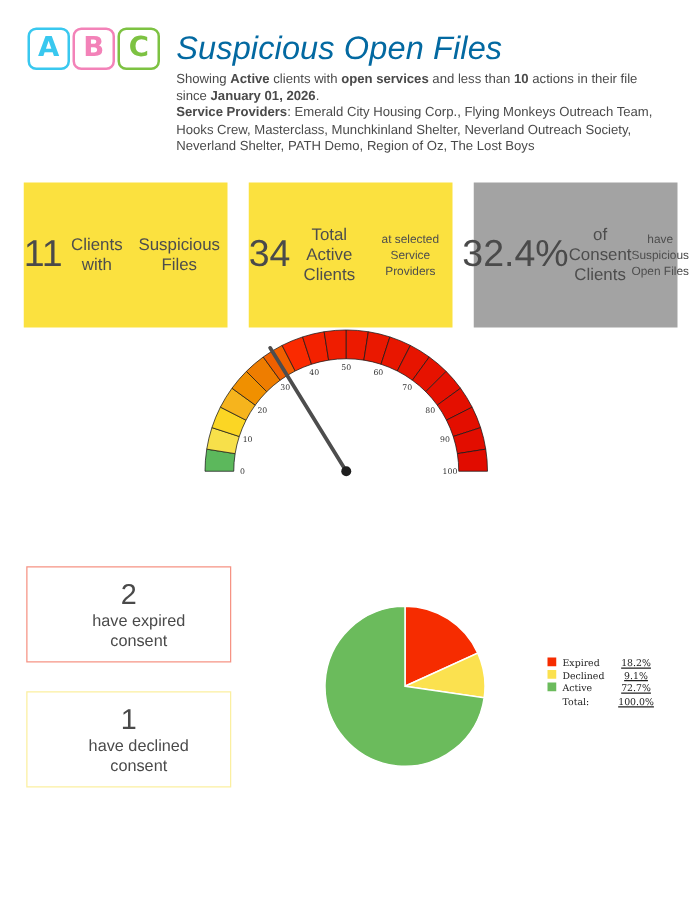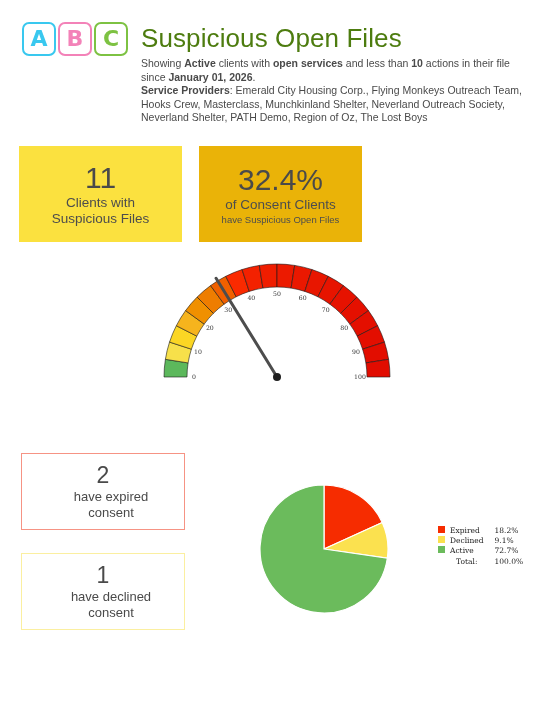--- a/index.html
+++ b/index.html
@@ -28,37 +28,38 @@
     font-family: "DejaVu Sans", sans-serif;
     font-weight: 700; font-size: 22px; line-height: 1;
   }
   .logo-tile.a { border-color: #39c8ef; color: #39c8ef; }
   .logo-tile.b { border-color: #f382b8; color: #f382b8; }
   .logo-tile.c { border-color: #7dc242; color: #7dc242; }
 
   .title {
     position: absolute; left: 141px; top: 23px;
     font-size: 26px; font-weight: 400;
-    color: #4d7c0f; letter-spacing: 0.1px;
+    color: #0369a1; letter-spacing: 0.1px;
     white-space: nowrap;
+    font-style: italic;
   }
   .subtitle {
     position: absolute; left: 141px; top: 57px;
     width: 392px;
     font-size: 10.5px; line-height: 13.6px;
     color: #4a4a4a;
   }
   .subtitle b { font-weight: 700; }
 
   
   .kpi-row { position: absolute; left: 19px; top: 146px; display: flex; gap: 17px; }
   .kpi {
-    width: 163px; height: 96px;
+    width: 163px; height: 116px;
     background: #fbe13f;
-    display: flex; flex-direction: column;
+    display: flex; 
     align-items: center; justify-content: center;
     text-align: center;
     color: #4d4d4d;
   }
   .kpi .num { font-size: 30px; font-weight: 400; line-height: 34px; color: #4a4a4a; }
   .kpi .l1 { font-size: 13.5px; line-height: 16px; }
   .kpi .l2 { font-size: 13.5px; line-height: 16px; }
   .kpi.small .l1 { font-size: 13.5px; }
   .kpi.small .l2 { font-size: 9.5px; line-height: 13px; }
 
@@ -93,23 +94,23 @@
   .pie-wrap { position: absolute; left: 258px; top: 483px; width: 132px; height: 132px; }
   .pie-legend {
     position: absolute; left: 438px; top: 525px;
     font-family: "DejaVu Serif", serif;
     font-size: 7.5px; color: #222222;
   }
   .pie-legend table { border-collapse: collapse; }
   .pie-legend td { padding: 0.7px 0; vertical-align: middle; white-space: nowrap; }
   .pie-legend td.sw { width: 12px; }
   .pie-legend td.name { padding-right: 11px; }
-  .pie-legend td.val { text-align: left; }
+  .pie-legend td.val { text-align: center; text-decoration: underline; }
   .swatch { display: inline-block; width: 7px; height: 7px; }
-  .legend-total td.name { text-align: center; padding-right: 11px; }
+  .legend-total td.name { text-align: left; padding-right: 11px; }
 </style>
 </head>
 <body>
 
 <div class="page">
 
   <div class="header">
 
     <div class="logo">
       <div class="logo-tile a" style="border-color: rgb(57, 200, 239); color: rgb(57, 200, 239);">A</div>
@@ -124,21 +125,26 @@
       <b>Service Providers</b><span>: Emerald City Housing Corp., Flying Monkeys Outreach Team, Hooks Crew, Masterclass, Munchkinland Shelter, Neverland Outreach Society, Neverland Shelter, PATH Demo, Region of Oz, The Lost Boys</span>
     </div>
   </div>
 
   <div class="kpi-row">
     <div class="kpi" style="background: rgb(251, 225, 63);">
       <div class="num">11</div>
       <div class="l1">Clients with</div>
       <div class="l2">Suspicious Files</div>
     </div>
-    <div class="kpi small" style="background: #eab308;">
+    <div class="kpi small" style="background: rgb(251, 225, 63);">
+      <div class="num">34</div>
+      <div class="l1">Total Active Clients</div>
+      <div class="l2">at selected Service Providers</div>
+    </div>
+    <div class="kpi small" style="background: #a3a3a3;">
       <div class="num">32.4%</div>
       <div class="l1">of Consent Clients</div>
       <div class="l2">have Suspicious Open Files</div>
     </div>
   </div>
 
   <div class="gauge-wrap">
     <svg id="gauge-svg" width="280" height="140" viewBox="0 0 280 140">
         <path d="M 24 124.99999999999999 A 113 113 0 0 1 25.39121751274945 107.3229054504539
                L 48.10804934643761 110.92089814637922 A 90 90 0 0 0 47 124.99999999999999 Z" fill="#5cb85c" stroke="#1a1a1a" stroke-width="0.6"></path>

